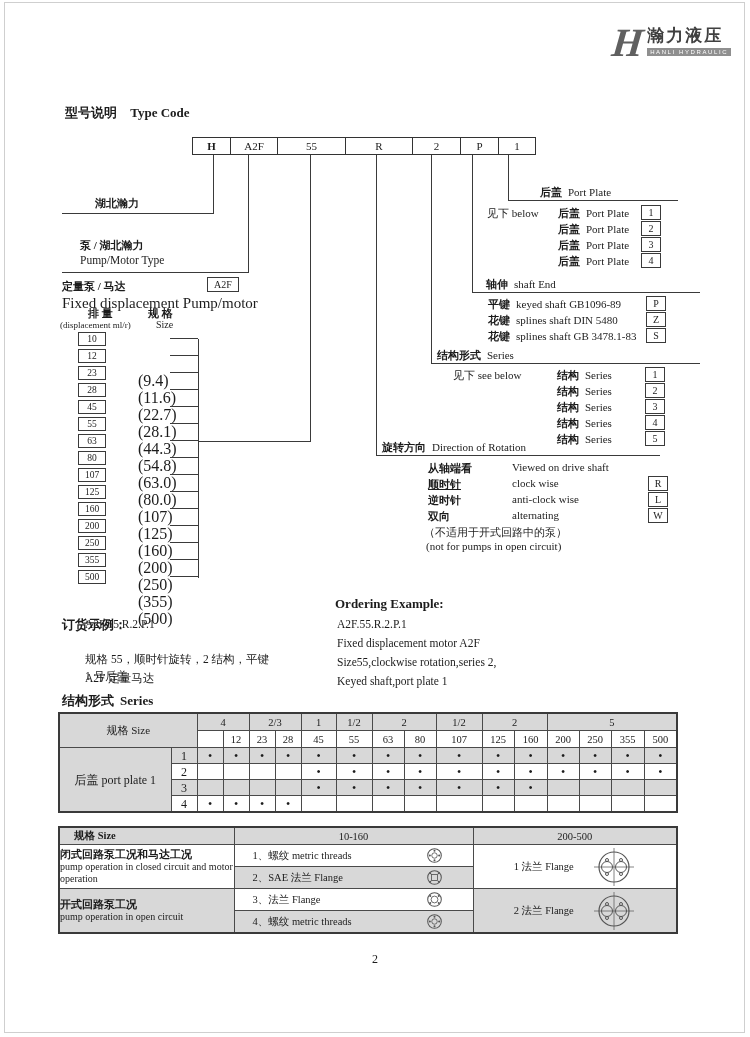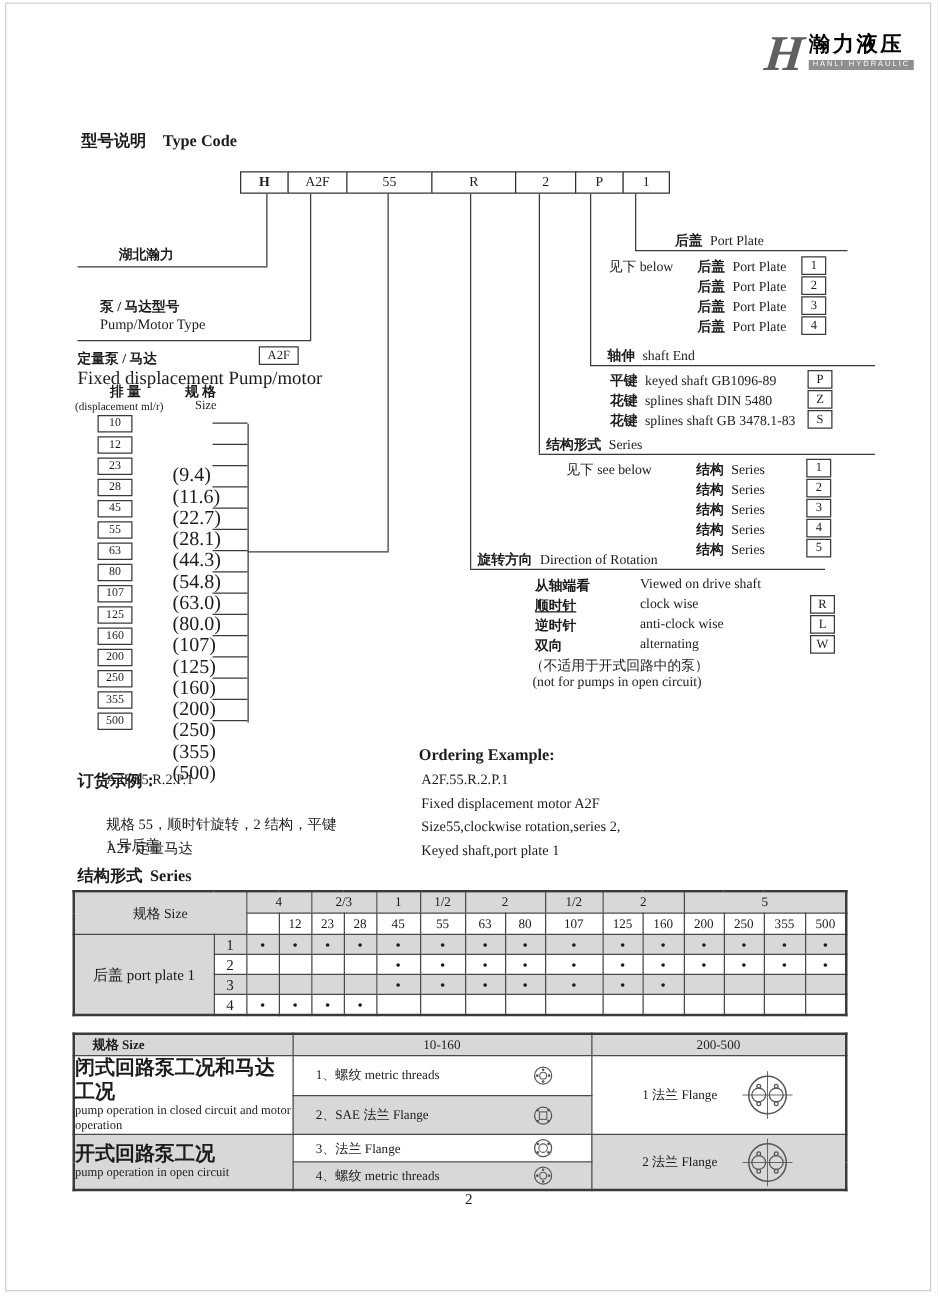--- a/index.html
+++ b/index.html
@@ -5,21 +5,21 @@
   html,body{margin:0;padding:0;background:#e9e9e9;}
   .page{position:relative;width:750px;height:1037px;background:#fff;overflow:hidden;
         font-family:"Liberation Serif",serif;color:#1c1c1c;}
   .page-edge{position:absolute;left:4px;top:2px;right:5px;bottom:4px;border:1px solid #cfcfcf;}
   .ln{position:absolute;background:#3a3a3a;}
   .cn{font-weight:bold;}
   .en{font-family:"Liberation Serif",serif;}
   
   .logo{position:absolute;left:612px;top:26px;display:flex;align-items:flex-start;gap:4px;}
   .logo-h{font-size:40px;font-weight:900;font-style:italic;color:#606060;line-height:34px;transform:skewX(-6deg);}
-  .logo-cn{font-size:17px;font-weight:bold;color:#000000;letter-spacing:2px;line-height:20px;}
+  .logo-cn{font-size:17px;font-weight:bold;color:#404040;letter-spacing:2px;line-height:20px;}
   .logo-bar{margin-top:2px;background:#8f8f8f;color:#fff;font-size:6px;letter-spacing:1.6px;
             padding:1px 3px;font-family:"Liberation Sans",sans-serif;text-align:center;}
   
   .title{position:absolute;left:65px;top:104px;font-size:13px;font-weight:bold;}
   .title .en{margin-left:10px;}
   
   .code-row{position:absolute;left:192px;top:137px;display:flex;}
   .code-box{border:1px solid #333;margin-left:-1px;height:16px;line-height:16px;text-align:center;
             font-size:11px;background:#fff;}
   .code-box:first-child{margin-left:0;font-weight:bold;}
@@ -47,21 +47,21 @@
   .gray{background:#d8d8d8;}
   .white{background:#fff;}
   .stable .sizecell{font-size:11px;}
   .stable .plate-label{text-align:center;font-size:10.5px;}
   
   .ptable{position:absolute;left:58px;top:826px;width:618px;border:2px solid #3a3a3a;font-size:10.5px;}
   .ptable td{border:1px solid #4a4a4a;padding:0;vertical-align:middle;}
   .ptable .hd{height:16px;text-align:center;font-size:10.5px;}
   .ptable .hd-size{text-align:left;padding-left:14px;font-weight:bold;}
   .plabel{padding:2px 6px;line-height:1.2;}
-  .plabel .pcn{font-weight:bold;font-size:16px;}
+  .plabel .pcn{font-weight:bold;font-size:11px;}
   .plabel .pen{font-size:10px;}
   .opt{height:21px;}
   .opt-inner{display:flex;align-items:center;justify-content:space-between;padding:0 30px 0 18px;}
   .flange-cell .fc-inner{display:flex;align-items:center;justify-content:center;gap:18px;}
   .pagenum{position:absolute;left:0;width:750px;top:952px;text-align:center;font-size:12px;}
   .icon{flex:0 0 auto;}
 </style>
 </head>
 <body>
 
@@ -101,21 +101,21 @@
   <i class="ln" style="left:376px;top:155px;width:1px;height:300px"></i>
   <i class="ln" style="left:376px;top:455px;width:284px;height:1px"></i>
   <i class="ln" style="left:431px;top:155px;width:1px;height:208px"></i>
   <i class="ln" style="left:431px;top:363px;width:269px;height:1px"></i>
   <i class="ln" style="left:472px;top:155px;width:1px;height:137px"></i>
   <i class="ln" style="left:472px;top:292px;width:228px;height:1px"></i>
   <i class="ln" style="left:508px;top:155px;width:1px;height:45px"></i>
   <i class="ln" style="left:508px;top:200px;width:170px;height:1px"></i>
 
   <span class="lbl cn" style="left:95px;top:196px;">湖北瀚力</span>
-  <span class="lbl cn" style="left:80px;top:238px;">泵 / 马达型号</span>
+  <span class="lbl cn" style="left:80px;top:238px;">泵 / 湖北瀚力</span>
   <span class="lbl en" style="left:80px;top:254px;font-size:11.5px;">Pump/Motor Type</span>
   <span class="lbl cn" style="left:62px;top:279px;">定量泵 / 马达</span>
   <span class="sbox" style="left:207px;top:277px;width:30px;">A2F</span>
   <span class="lbl en" style="left:62px;top:295px;font-size:15px;">Fixed displacement Pump/motor</span>
 
   <span class="lbl cn" style="left:88px;top:306px;">排 量</span>
   <span class="lbl cn" style="left:148px;top:306px;">规 格</span>
   <span class="lbl small en" style="left:60px;top:320px;">(displacement ml/r)</span>
   <span class="lbl en" style="left:156px;top:319px;font-size:10px;">Size</span>
 

